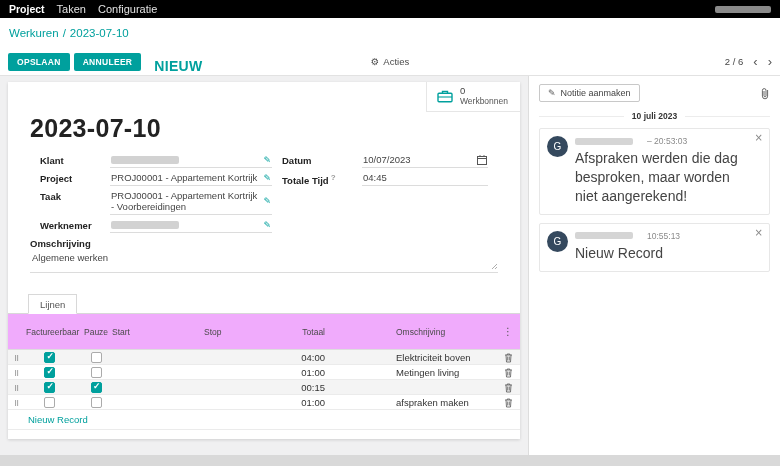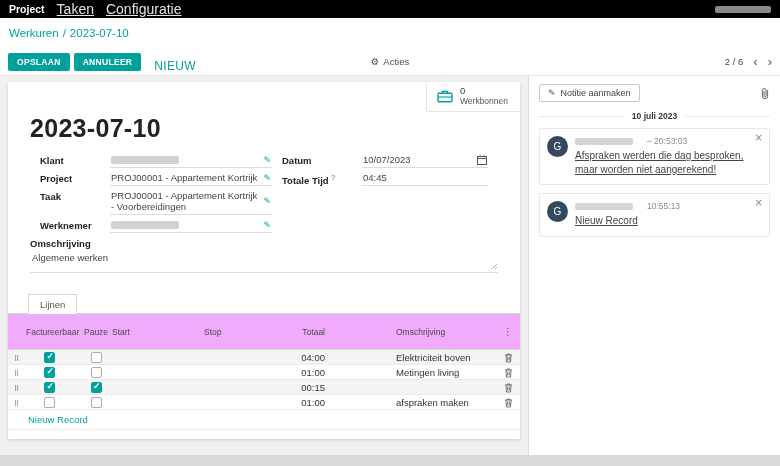--- a/index.html
+++ b/index.html
@@ -4,37 +4,37 @@
 <style>
   :root { --color-accent:#00a09d; --color-avatar:#35495e; }
   * { margin:0; padding:0; box-sizing:border-box; }
   html,body { width:780px; height:466px; }
   body { overflow:hidden; font-family:"Liberation Sans",sans-serif; font-size:10px; color:#333;
          background:#f0f0f1; display:flex; flex-direction:column; }
 
   
   .topbar { height:18px; background:#000; color:#fff; display:flex; align-items:center; gap:12px; padding:0 9px; flex:0 0 auto; }
   .topbar .app { font-size:10.5px; font-weight:bold; cursor:pointer; }
-  .topbar .menu { font-size:14px; color:#e2e2e2; cursor:pointer;text-decoration:underline; }
+  .topbar .menu { font-size:11px; color:#e2e2e2; cursor:pointer; }
   .topbar .spacer { flex:1; }
   .redacted { display:inline-block; background:#d2d2d2; border-radius:2px; height:8px; }
   .user-redacted { width:56px; background:#8a8a8a; height:7px; }
 
   
   .breadcrumb-row { height:22px; background:#fff; display:flex; align-items:center; gap:4px; padding:15px 9px;
                     font-size:11.5px; color:var(--color-accent); flex:0 0 auto; }
   .bc-parent { cursor:pointer; }
 
   
   .control-panel { height:28px; background:#fff; border-bottom:1px solid #e2e2e2; display:flex; align-items:center;
                    gap:4px; padding:0 8px; position:relative; flex:0 0 auto; }
   .btn { border:none; cursor:pointer; font-family:inherit; }
   .btn.primary { background:var(--color-accent); color:#fff; font-size:8.5px; font-weight:bold; padding:4px 9px;
                  border-radius:2px; letter-spacing:.3px; }
-  .btn.ghost { background:transparent; color:var(--color-accent); font-size:12px; font-weight:normal; padding:4px 9px; letter-spacing:.3px;margin-top:8px; }
+  .btn.ghost { background:transparent; color:var(--color-accent); font-size:14px; font-weight:bold; padding:4px 9px; letter-spacing:.3px;margin-top:8px; }
   .actions { position:absolute; left:50%; transform:translateX(-50%); display:flex; align-items:center; gap:4px;
              color:#4a4a4a; font-size:9.5px; cursor:pointer; }
   .glyph { font-family:"DejaVu Sans",sans-serif; }
   .pager { margin-left:auto; display:flex; align-items:center; gap:10px; color:#444; font-size:9.5px; }
   .pager .pager-btn { font-size:13px; color:#555; cursor:pointer; line-height:1; }
 
   
   .content { flex:1; display:flex; min-height:0; }
   .main { flex:1; padding:6px 8px 0; min-width:0; }
   .card { background:#fff; height:357px; box-shadow:0 1px 3px rgba(0,0,0,.14); display:flex; flex-direction:column; }
@@ -99,21 +99,21 @@
   .date-divider { display:flex; align-items:center; gap:8px; margin:9px 0 7px; }
   .date-divider::before, .date-divider::after { content:""; flex:1; border-top:1px solid #ececec; }
   .date-divider span { font-size:8.5px; font-weight:bold; color:#333; }
   .message { position:relative; display:flex; gap:7px; border:1px solid #e7e7e7; border-radius:2px; background:#fff;
              padding:7px 18px 8px 7px; margin-bottom:8px; }
   .avatar { flex:0 0 auto; width:21px; height:21px; border-radius:50%; background:var(--color-avatar); color:#fff;
             font-size:10px; display:flex; align-items:center; justify-content:center; }
   .msg-head { display:flex; align-items:center; gap:14px; }
   .name-redacted { width:58px; height:7px; background:#d5d5d5; }
   .time { font-size:8.5px; color:#8a8a8a; }
-  .msg-body { font-size:10px; color:#444; margin-top:3px; line-height:1.35; max-width:182px;text-decoration:underline; }
+  .msg-body { font-size:14px; color:#444; margin-top:3px; line-height:1.35; max-width:182px; }
   .close { position:absolute; top:3px; right:6px; color:#888; font-size:10px; cursor:pointer; }
 
   .footer-strip { height:11px; background:#d9d9d9; flex:0 0 auto; }
 </style>
 </head>
 <body>
 
 <header class="topbar">
   <span class="app">Project</span>
   <span class="menu">Taken</span>

